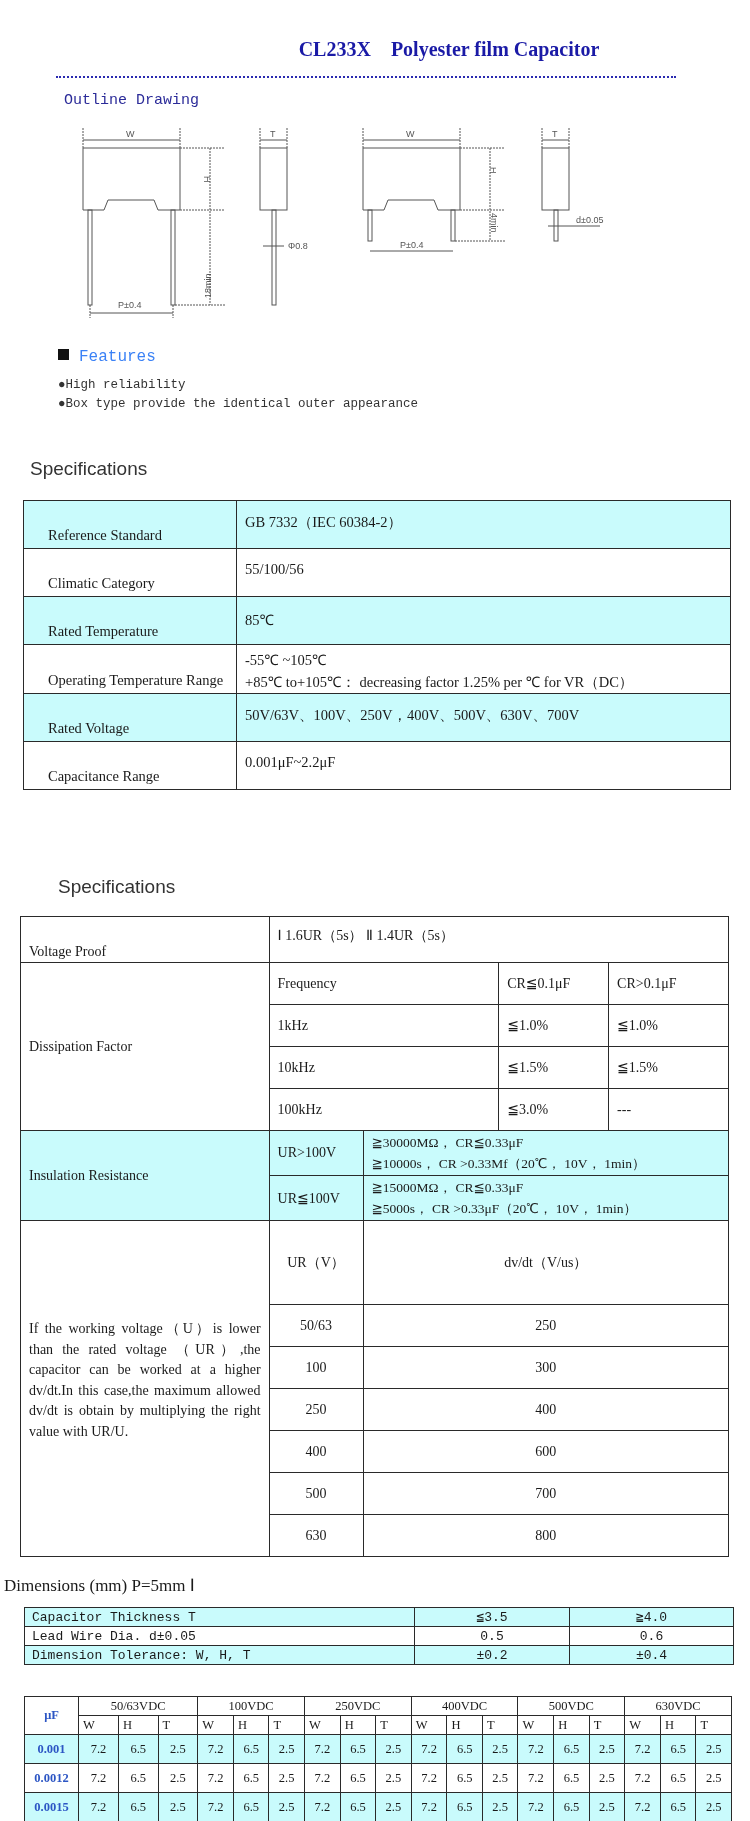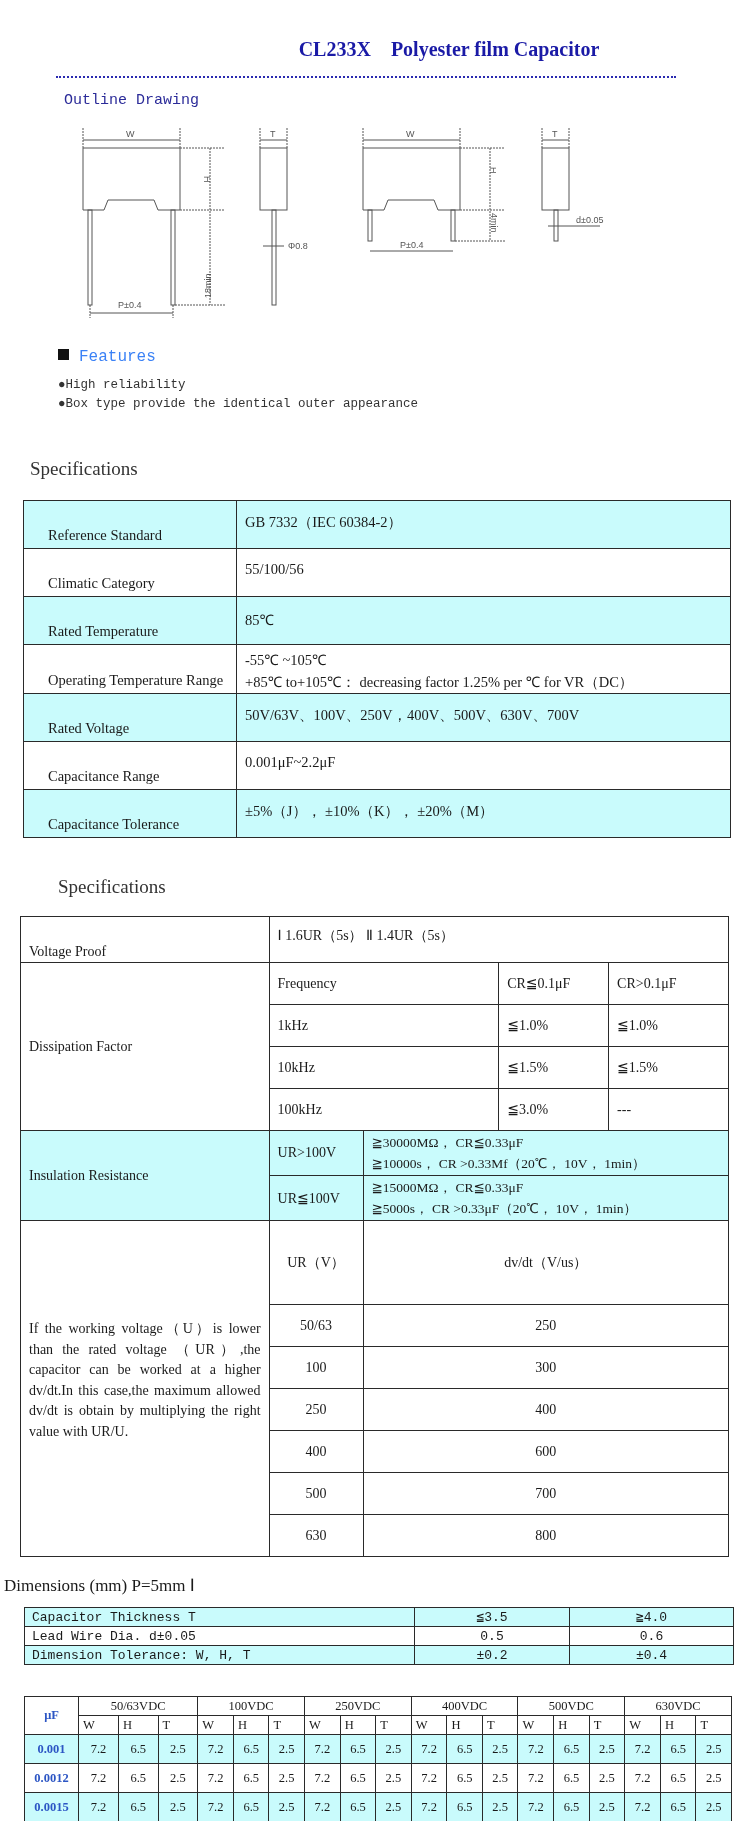--- a/index.html
+++ b/index.html
@@ -6,21 +6,21 @@
   body { width:750px; height:1821px; position:relative; overflow:hidden; font-family:"Liberation Serif", serif; color:#1a1a1a; }
   .abs { position:absolute; }
   .title { left:0; width:750px; top:38px; text-align:center; font-weight:bold; font-size:20px; color:#1a1aa6; }
   .title span { display:inline-block; padding-left:148px; }
   .dotline { left:56px; top:76px; width:620px; height:0; border-top:2px dotted #2a2ab0; }
   .outline-h { left:64px; top:92px; font-size:15px; color:#2b2b99; font-family:Liberation Mono, monospace; }
   .drawing { left:60px; top:118px; width:600px; height:200px; }
   .feat-h { left:58px; top:348px; font-size:16px; color:#3b82f6; font-family:"Liberation Mono", monospace; }
   .feat-h .sq { display:inline-block; width:11px; height:11px; background:#111; margin-right:10px; vertical-align:1px; }
   .feat-item { left:58px; font-size:12.5px; font-family:"Liberation Mono", monospace; color:#333; }
-  .spec-h { font-family:Liberation Serif, serif; font-size:19px; color:#333; }
+  .spec-h { font-family:Liberation Sans, sans-serif; font-size:19px; color:#333; }
   table { border-collapse:collapse; position:absolute; }
   td { border:1.5px solid #2a2a2a; font-size:14px; padding:0 8px; }
   .cyan { background:#c9fbfc; }
   .t1 td.lbl { vertical-align:bottom; padding-bottom:4px; font-size:14.5px;padding-left:24px; }
   .t1 td.val { vertical-align:top; padding-top:12px; font-size:14.5px; }
   .t2 td { font-size:14px; }
   .center { text-align:center; }
   .dim-h { left:4px; top:1575px; font-size:17px; }
   .t3 td { font-family:"Liberation Mono", monospace; font-size:13px; padding:0 7px; height:18px; border:1.2px solid #2a2a2a; }
   .t4 td { font-size:12.5px; text-align:center; padding:0; border:1.2px solid #2a2a2a; }
@@ -133,24 +133,20 @@
         </td>
       </tr>
   <tr class="cyan" style="height:48px">
         <td class="lbl">Rated Voltage</td>
         <td class="val">50V/63V、100V、250V，400V、500V、630V、700V</td>
       </tr>
   <tr style="height:48px">
         <td class="lbl">Capacitance Range</td>
         <td class="val">0.001μF~2.2μF</td>
       </tr>
-  <tr class="cyan" style="height:48px">
-        <td class="lbl">Capacitance Tolerance</td>
-        <td class="val">±5%（J）， ±10%（K）， ±20%（M）</td>
-      </tr>
 </tbody>
   </table>
 
 <div class="abs spec-h" style="left:58px;top:876px">Specifications</div>
 <table class="t2" style="left:20px;top:916px;width:709px">
   <colgroup>
       <col style="width:249px">
       <col style="width:94px">
       <col style="width:136px">
       <col style="width:110px">

